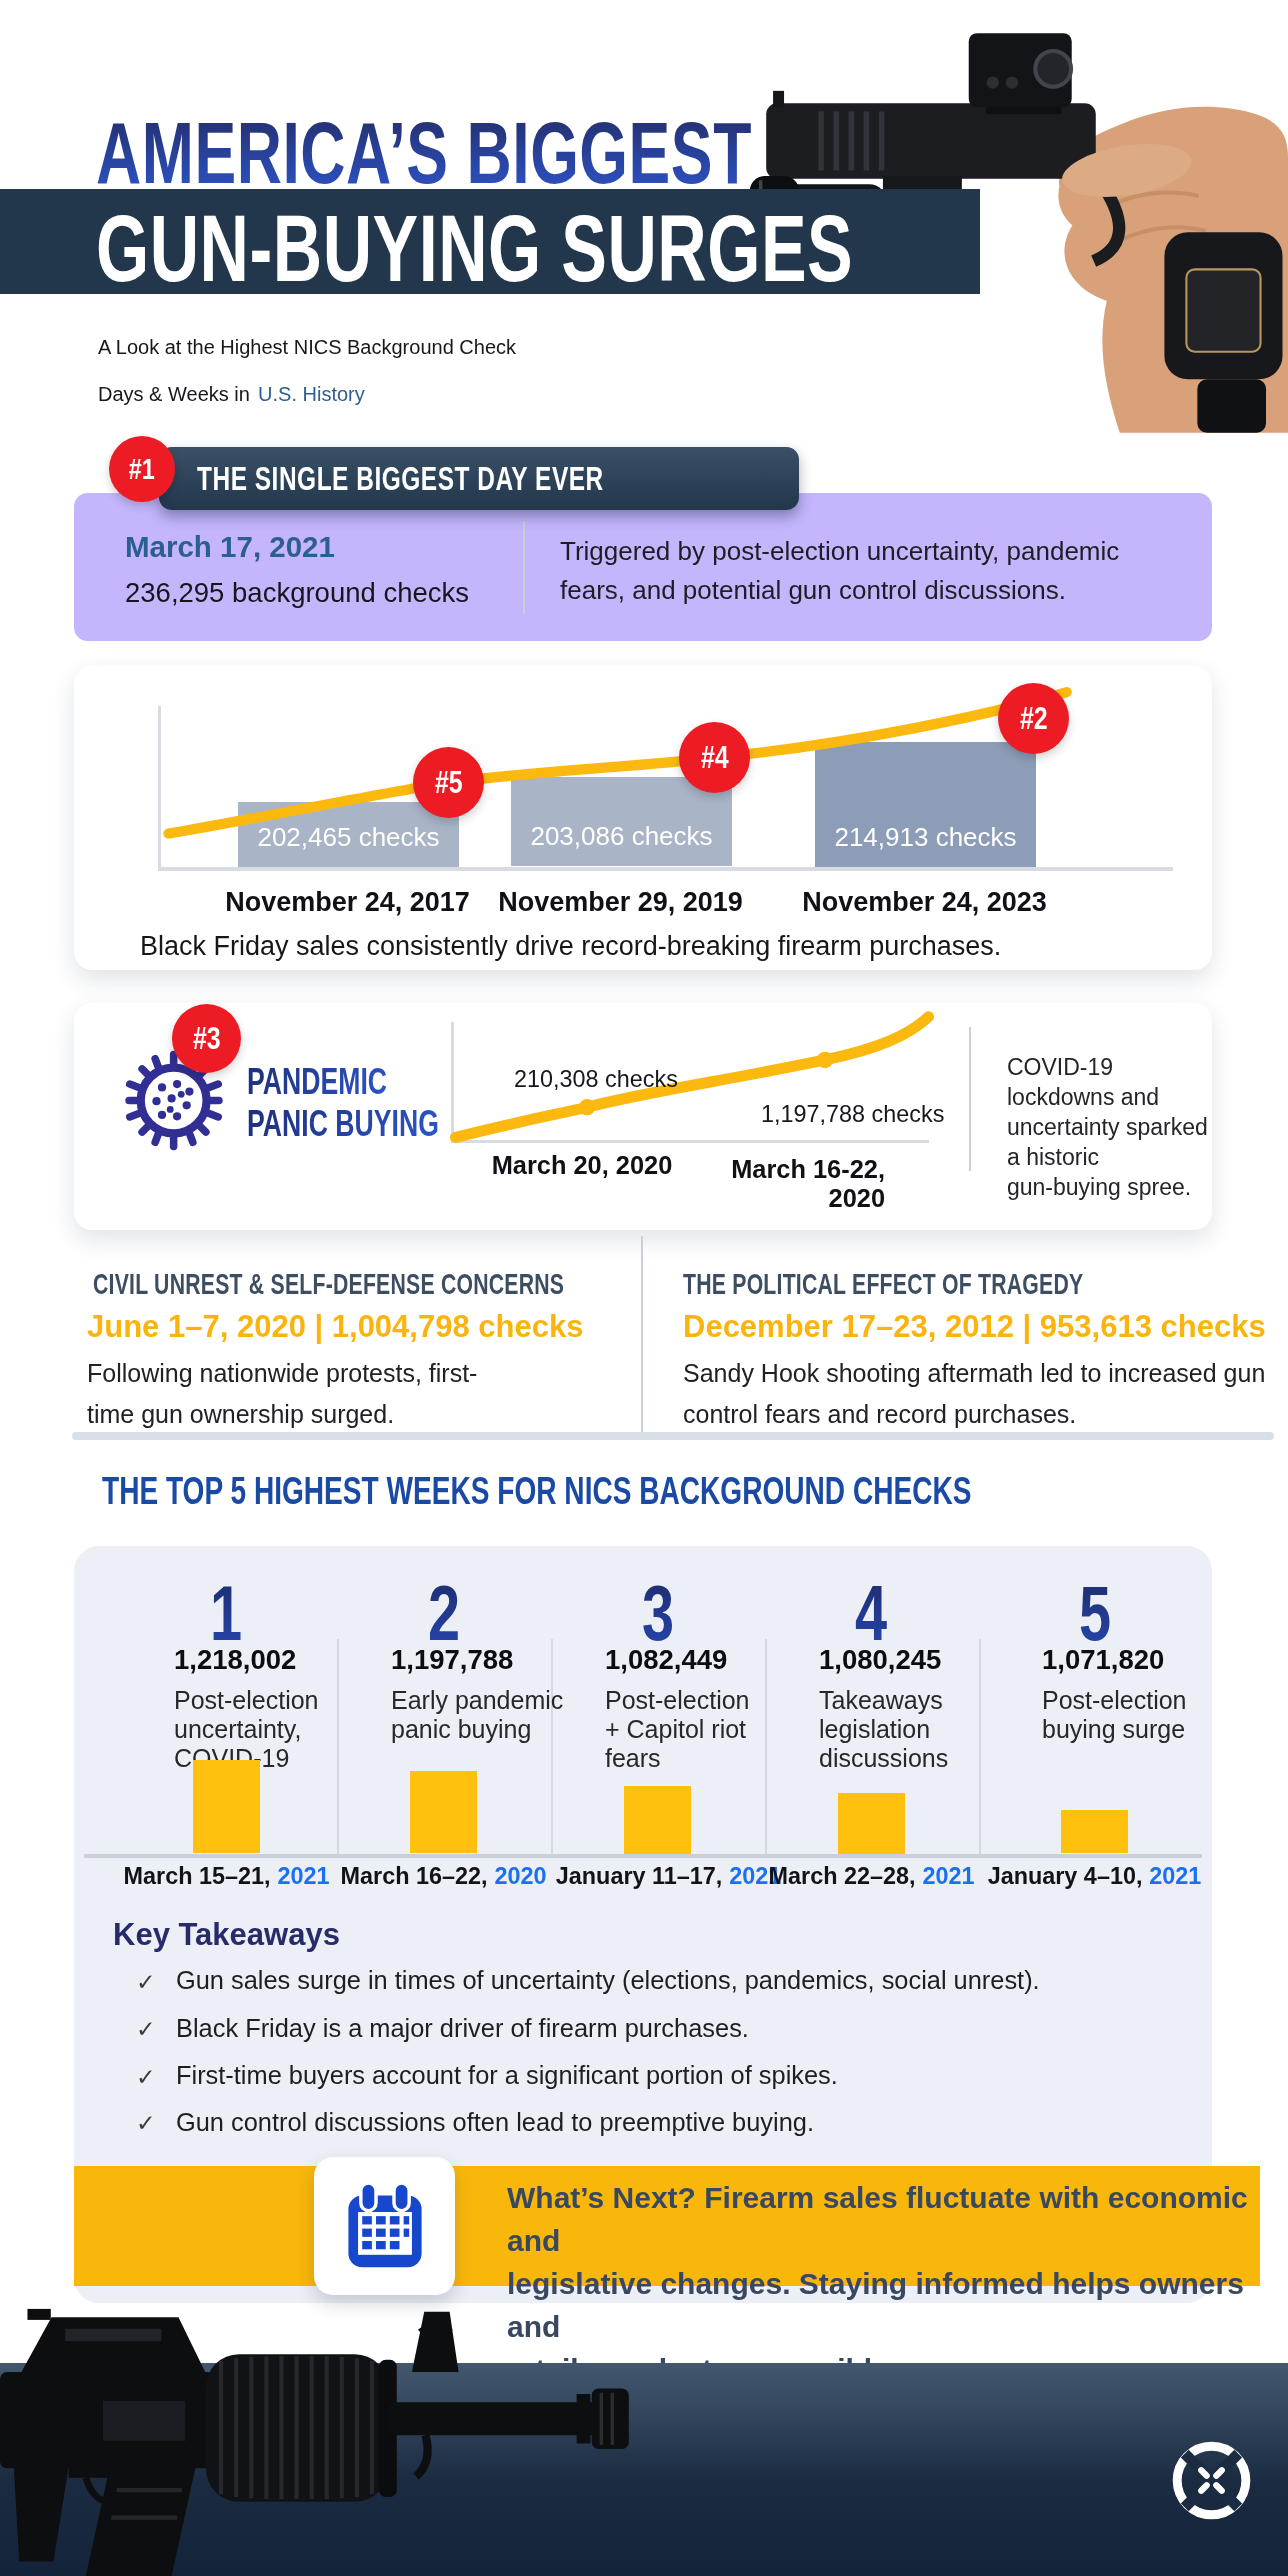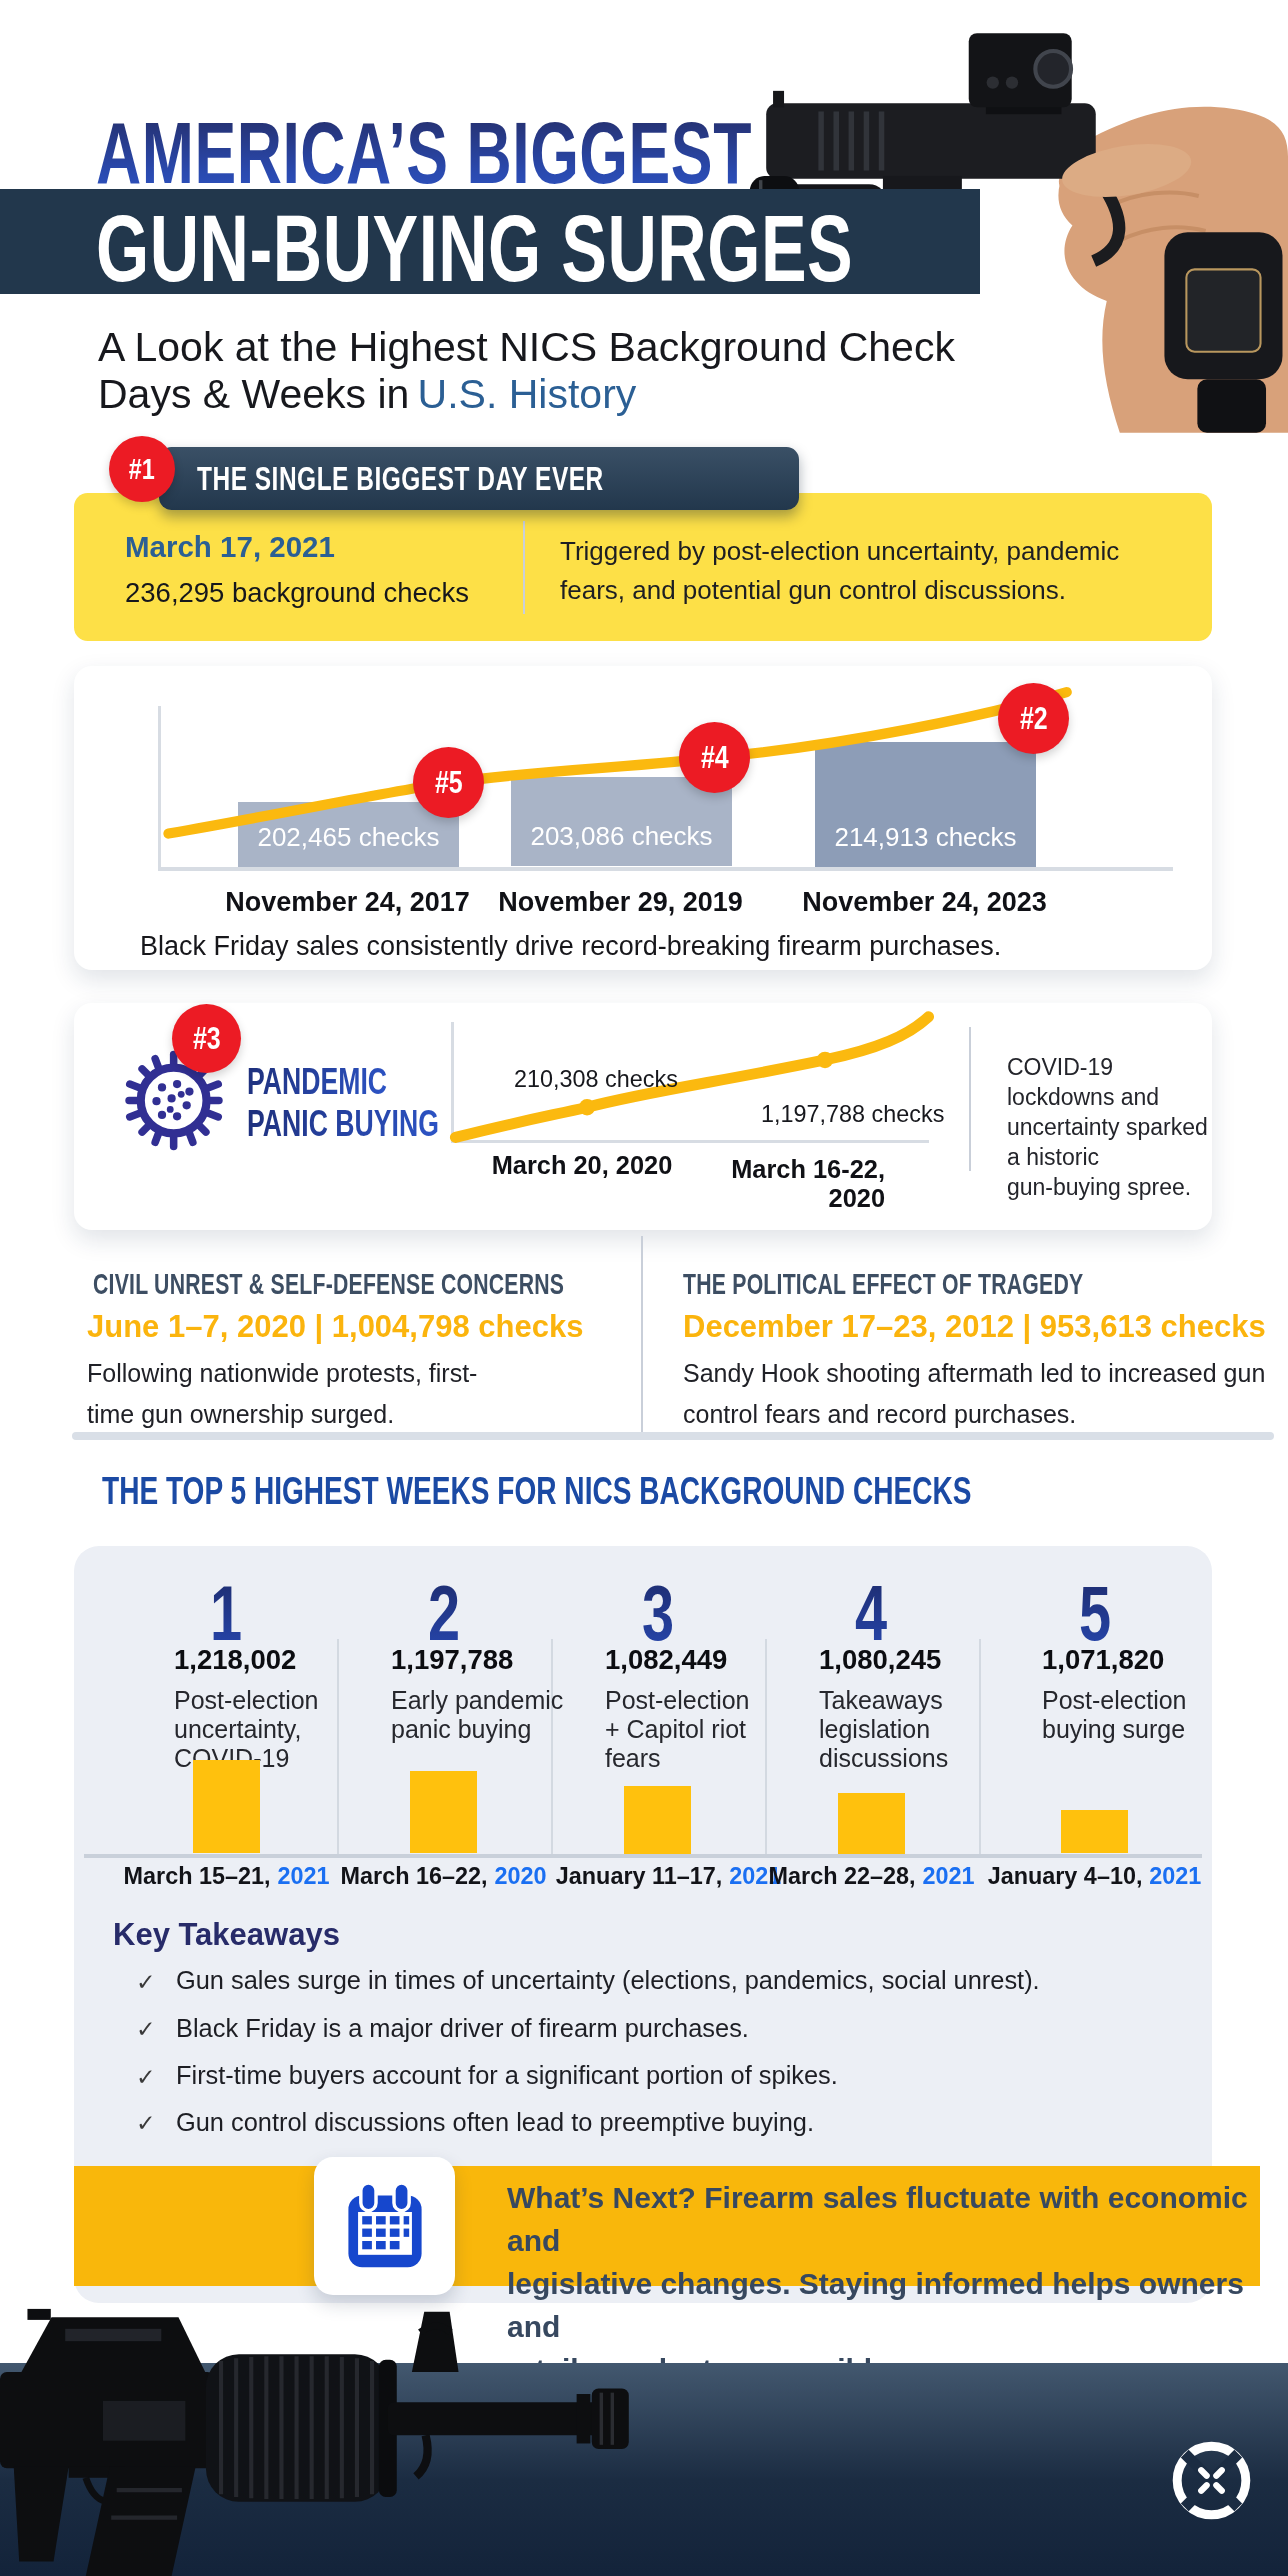--- a/index.html
+++ b/index.html
@@ -8,31 +8,31 @@
   .abs{position:absolute;}
   
   .cond{display:inline-block;white-space:nowrap;transform:scaleX(.72);transform-origin:0 50%;}
   .condc{display:inline-block;white-space:nowrap;transform:scaleX(.75);transform-origin:50% 50%;}
   
   .title1{font-size:87px;font-weight:bold;letter-spacing:0.7px;
           background:linear-gradient(180deg,#242a60 0%,#2a4ab0 70%,#2f55c4 100%);
           -webkit-background-clip:text;background-clip:text;color:transparent;-webkit-text-fill-color:transparent;}
   .navybar{background:#22374c;}
   .title2{font-size:95px;font-weight:bold;color:#ffffff;letter-spacing:0.7px;}
-  .subtitle{font-size:41px;line-height:47px;color:#17181d;}
+  .subtitle{font-size:20px;line-height:47px;color:#17181d;}
   .subtitle .hl{color:#2b5f94;margin-left:8.2px;}
   
   .badge{border-radius:50%;background:#ec1b24;color:#fff;display:flex;align-items:center;justify-content:center;
          font-weight:bold;box-shadow:0 4.1px 9.6px rgba(0,0,0,.18);z-index:6;}
   .badge span{display:inline-block;transform:scaleX(.78);}
   
   .pill{background:linear-gradient(180deg,#3a5066 0%,#22374c 100%);border-radius:12.4px;
         box-shadow:0 6.9px 12.4px rgba(10,25,45,.35);display:flex;align-items:center;z-index:5;}
   .pilltxt{font-size:34px;font-weight:bold;color:#fff;letter-spacing:0.7px;}
-  .lightcard{background:#fde047;border-radius:13.7px;}
+  .lightcard{background:#c4b5fd;border-radius:13.7px;}
   .c1date{font-size:29.5px;font-weight:bold;color:#2b5f94;}
   .c1checks{font-size:27.5px;color:#16171c;}
   .bodytxt{font-size:26px;color:#1d1e23;}
   .vline{background:#c9cfd9;}
   
   .whitecard{background:#ffffff;border-radius:18px;box-shadow:0 9.6px 23.4px rgba(25,45,75,.13);}
   .bfbar{position:absolute;}
   .bfbar .lbl{position:absolute;left:0;right:0;bottom:13.7px;text-align:center;color:#fff;font-size:26px;}
   .axis{background:#d7dce3;}
   .bfdate{font-size:27px;font-weight:bold;color:#101116;text-align:center;}

